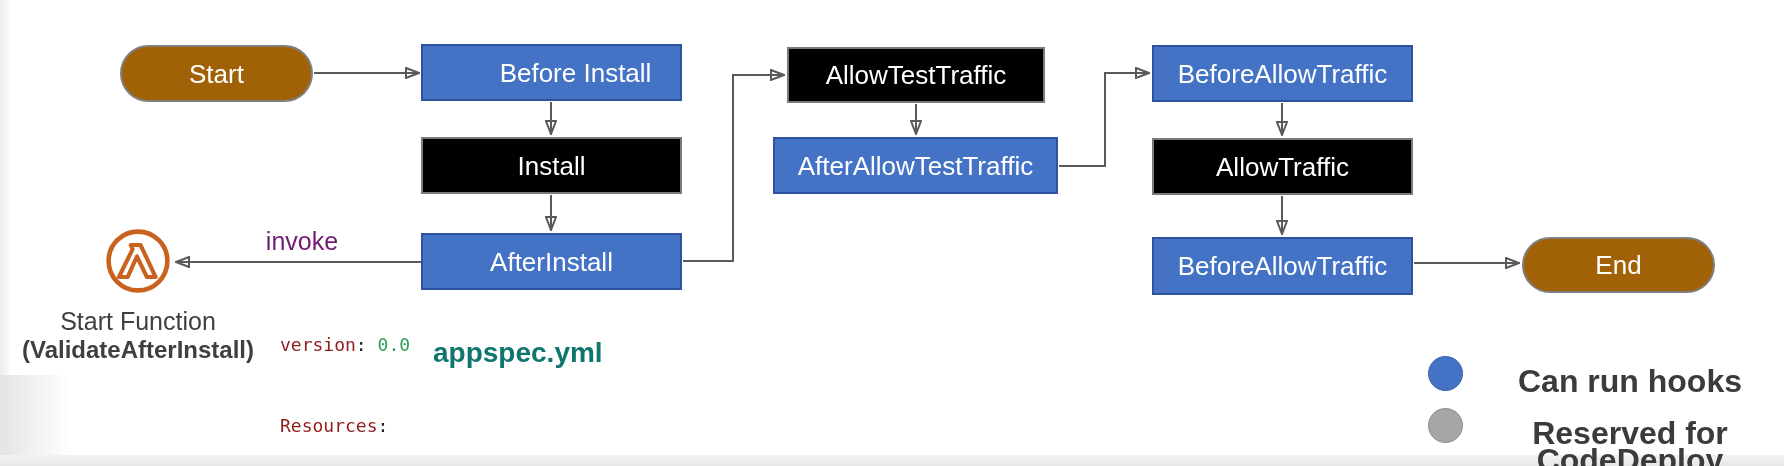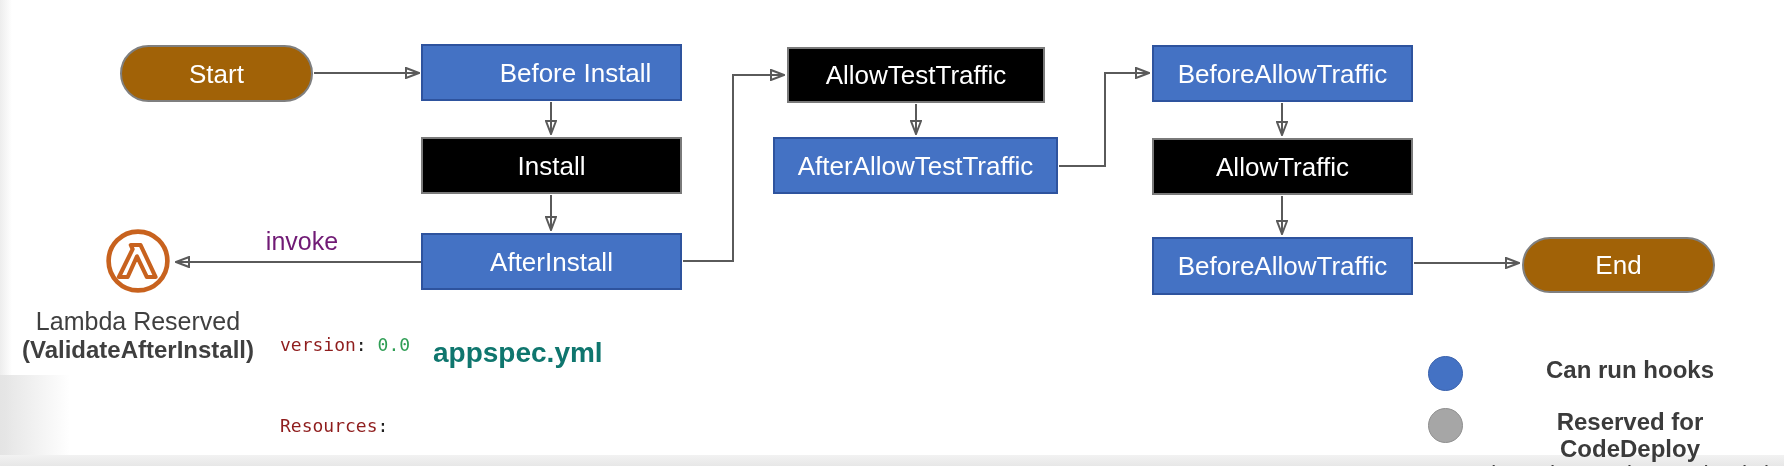--- a/index.html
+++ b/index.html
@@ -54,21 +54,21 @@
 
   
   #legend{position:absolute;left:1428px;top:352px;width:350px;}
   .legend-row{position:absolute;left:0;display:flex;align-items:flex-start;}
   #legend-row-hooks{top:4px;}
   #legend-row-reserved{top:56px;}
   .swatch{width:33px;height:33px;border-radius:50%;flex:0 0 auto;}
   .swatch.blue{background:#4472C4;border:1px solid #3a62ad;}
   .swatch.gray{background:#A6A6A6;border:1px solid #8f8f8f;}
   .legend-text{width:290px;margin-left:22px;text-align:center;color:#3b3b3b;}
-  .legend-label{font-size:24px;font-weight:bold;line-height:27px;}
+  .legend-label{font-size:32px;font-weight:bold;line-height:27px;margin-top:12px;}
   .legend-sublabel{font-size:23px;line-height:26px;}
 
   
   #edge-fade-left{position:absolute;left:0;top:0;width:12px;height:466px;
     background:linear-gradient(to right,#ededed,rgba(255,255,255,0));}
   #corner-fade{position:absolute;left:0;top:375px;width:70px;height:91px;
     background:linear-gradient(to right,#e4e4e4,rgba(255,255,255,0));}
   #bottom-strip{position:absolute;left:0;top:455px;width:1784px;height:11px;
     background:linear-gradient(to bottom,#f2f2f2,#e7e7e7);}
 </style>
@@ -129,21 +129,21 @@
   <div class="node oval" id="n-end">
     <span>End</span>
   </div>
 
   <svg id="lambda-icon" viewBox="0 0 64 64">
     <circle cx="32" cy="32" r="28.5" fill="none" stroke="#C8621E" stroke-width="4.5"></circle>
     <path d="M25 16.5 L34.5 16.5 L49 47.5 L40.5 47.5 L31 27.5 L22 47.5 L13.5 47.5 L26.8 20.5 Z" fill="none" stroke="#C8621E" stroke-width="4" stroke-linejoin="round"></path>
   </svg>
   <div id="invoke-label">invoke</div>
   <div id="lambda-caption">
-    <div id="lambda-title">Lambda Reserved</div>
+    <div id="lambda-title">Start Function</div>
     <div id="lambda-subtitle">(ValidateAfterInstall)</div>
   </div>
 
   <div id="appspec-code">
     <div><span class="tok-key">version</span><span class="tok-punct">: </span><span class="tok-val">0.0</span></div>
     <div><span class="tok-key">Resources</span><span class="tok-punct">:</span></div>
     
     
     
   </div>

